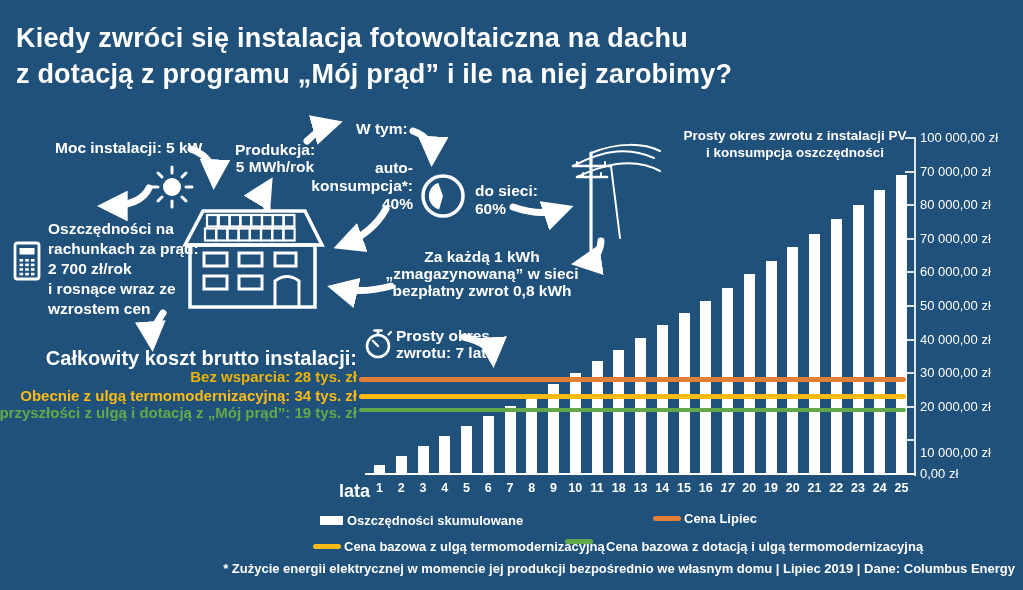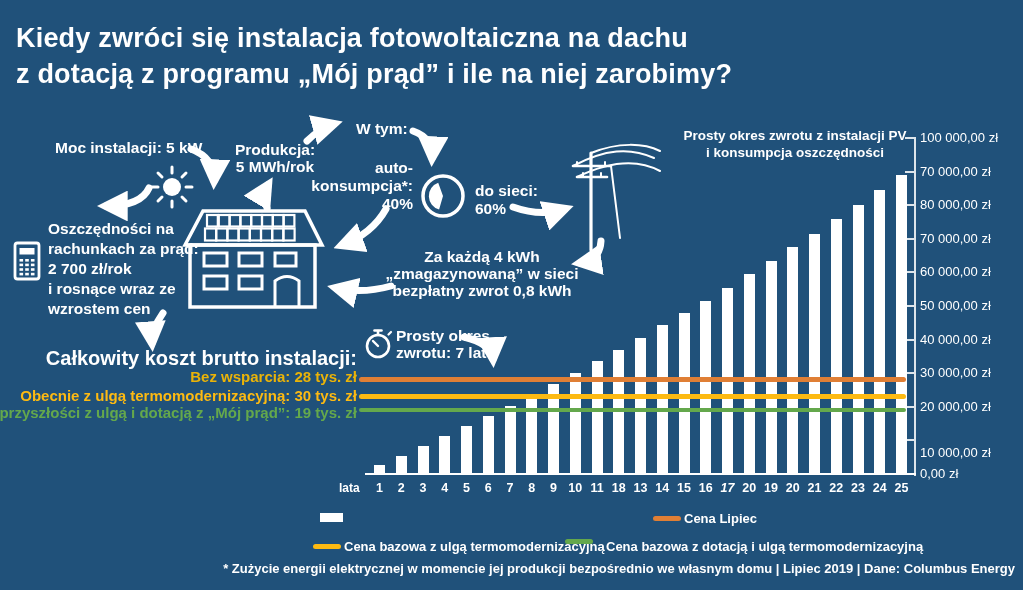--- a/index.html
+++ b/index.html
@@ -22,21 +22,21 @@
   #zakazda{left:372px;top:248px;width:220px;text-align:center;line-height:17px;}
   #oszcz{left:48px;top:219px;line-height:20px;}
   #okres{left:396px;top:327px;line-height:17px;}
   .cost{right:666px;text-align:right;white-space:nowrap;font-weight:bold;}
   #koszt-header{top:347px;font-size:20px;}
   #koszt-bez{top:368px;font-size:15px;}
   #koszt-ulga{top:387px;font-size:15px;}
   #koszt-dot{top:404px;font-size:15px;}
   
   #chart-title{left:648px;width:294px;top:127px;text-align:center;font-size:13.5px;font-weight:bold;line-height:17px;}
-  #lata{left:339px;top:481px;font-size:12px;font-weight:bold;}
+  #lata{left:339px;top:481px;font-size:18px;font-weight:bold;}
   .bar{position:absolute;width:11px;background:#fff;}
   .xl{position:absolute;transform:translateX(-50%);font-size:12.5px;font-weight:bold;white-space:nowrap;}
   .yl{position:absolute;left:920px;font-size:13px;white-space:nowrap;}
   .ytick{position:absolute;left:905px;width:9px;height:2px;background:rgba(255,255,255,.85);}
   #yaxis-line{left:914px;top:137px;width:2px;height:339px;background:rgba(255,255,255,.85);}
   #baseline{left:365px;top:473px;width:551px;height:2px;background:#fff;}
   .thr{position:absolute;left:359px;width:547px;border-radius:3px;z-index:3;}
   
   .leg-label{font-size:13px;font-weight:600;white-space:nowrap;}
   .sw-bar{width:23px;height:9px;background:#fff;}
@@ -171,34 +171,34 @@
 
 <div id="moc" class="abs dlab">Moc instalacji: 5 kW</div>
 <div id="produkcja" class="abs dlab pre">Produkcja:
 5 MWh/rok</div>
 <div id="wtym" class="abs dlab">W tym:</div>
 <div id="autok" class="abs dlab pre">auto-
 konsumpcja*:
 40%</div>
 <div id="dosieci" class="abs dlab pre">do sieci:
 60%</div>
-<div id="zakazda" class="abs dlab pre">Za każdą 4 kWh
+<div id="zakazda" class="abs dlab pre">Za każdą 1 kWh
 „zmagazynowaną” w sieci
 bezpłatny zwrot 0,8 kWh</div>
 <div id="oszcz" class="abs dlab pre">Oszczędności na
 rachunkach za prąd:
 2 700 zł/rok
 i rosnące wraz ze
 wzrostem cen</div>
 <div id="okres" class="abs dlab pre">Prosty okres
 zwrotu: 7 lat</div>
 
 <div id="koszt-header" class="abs cost" style="color:#fff">Całkowity koszt brutto instalacji:</div>
 <div id="koszt-bez" class="abs cost" style="color:#eab308">Bez wsparcia: 28 tys. zł</div>
-<div id="koszt-ulga" class="abs cost" style="color:#fdba12">Obecnie z ulgą termomodernizacyjną: 30 tys. zł</div>
+<div id="koszt-ulga" class="abs cost" style="color:#fdba12">Obecnie z ulgą termomodernizacyjną: 34 tys. zł</div>
 <div id="koszt-dot" class="abs cost" style="color:#64a84c">W przyszłości z ulgą i dotacją z „Mój prąd”: 19 tys. zł</div>
 
 <div id="chart-title" class="abs pre">Prosty okres zwrotu z instalacji PV
 i konsumpcja oszczędności</div>
 <div id="lata" class="abs">lata</div>
 <div id="chart-root" class="abs" style="left:0;top:0;width:1023px;height:590px;z-index:2">
     <div class="bar" style="left: 374px; top: 465px; height: 9px; background: rgb(255, 255, 255);"></div>
     <div class="bar" style="left: 395.75px; top: 456px; height: 18px; background: rgb(255, 255, 255);"></div>
     <div class="bar" style="left: 417.5px; top: 446px; height: 28px; background: rgb(255, 255, 255);"></div>
     <div class="bar" style="left: 439.25px; top: 436px; height: 38px; background: rgb(255, 255, 255);"></div>
@@ -273,20 +273,21 @@
     <div class="thr" style="height: 5px; top: 377.42px; background: rgb(224, 127, 53);"></div>
     <div class="thr" style="height: 5px; top: 394.22px; background: rgb(253, 186, 18);"></div>
     <div class="thr" style="height: 4px; top: 408.16px; background: rgb(100, 168, 76);"></div>
   </div>
 <div id="yaxis-line" class="abs"></div>
 <div id="baseline" class="abs"></div>
 
 <div class="abs" style="left:320px;top:513px">
   <div style="display:flex;align-items:center;gap:4px">
     <span class="sw-bar" style="background: rgb(255, 255, 255);"></span>
+    <span class="leg-label">Oszczędności skumulowane</span>
   </div>
 </div>
 <div class="abs" style="left:653px;top:511px">
   <div style="display:flex;align-items:center;gap:3px">
     <span class="sw-line" style="background: rgb(224, 127, 53);"></span>
     <span class="leg-label">Cena Lipiec</span>
   </div>
 </div>
 <div class="abs" style="left:313px;top:539px">
   <div style="display:flex;align-items:center;gap:3px">

